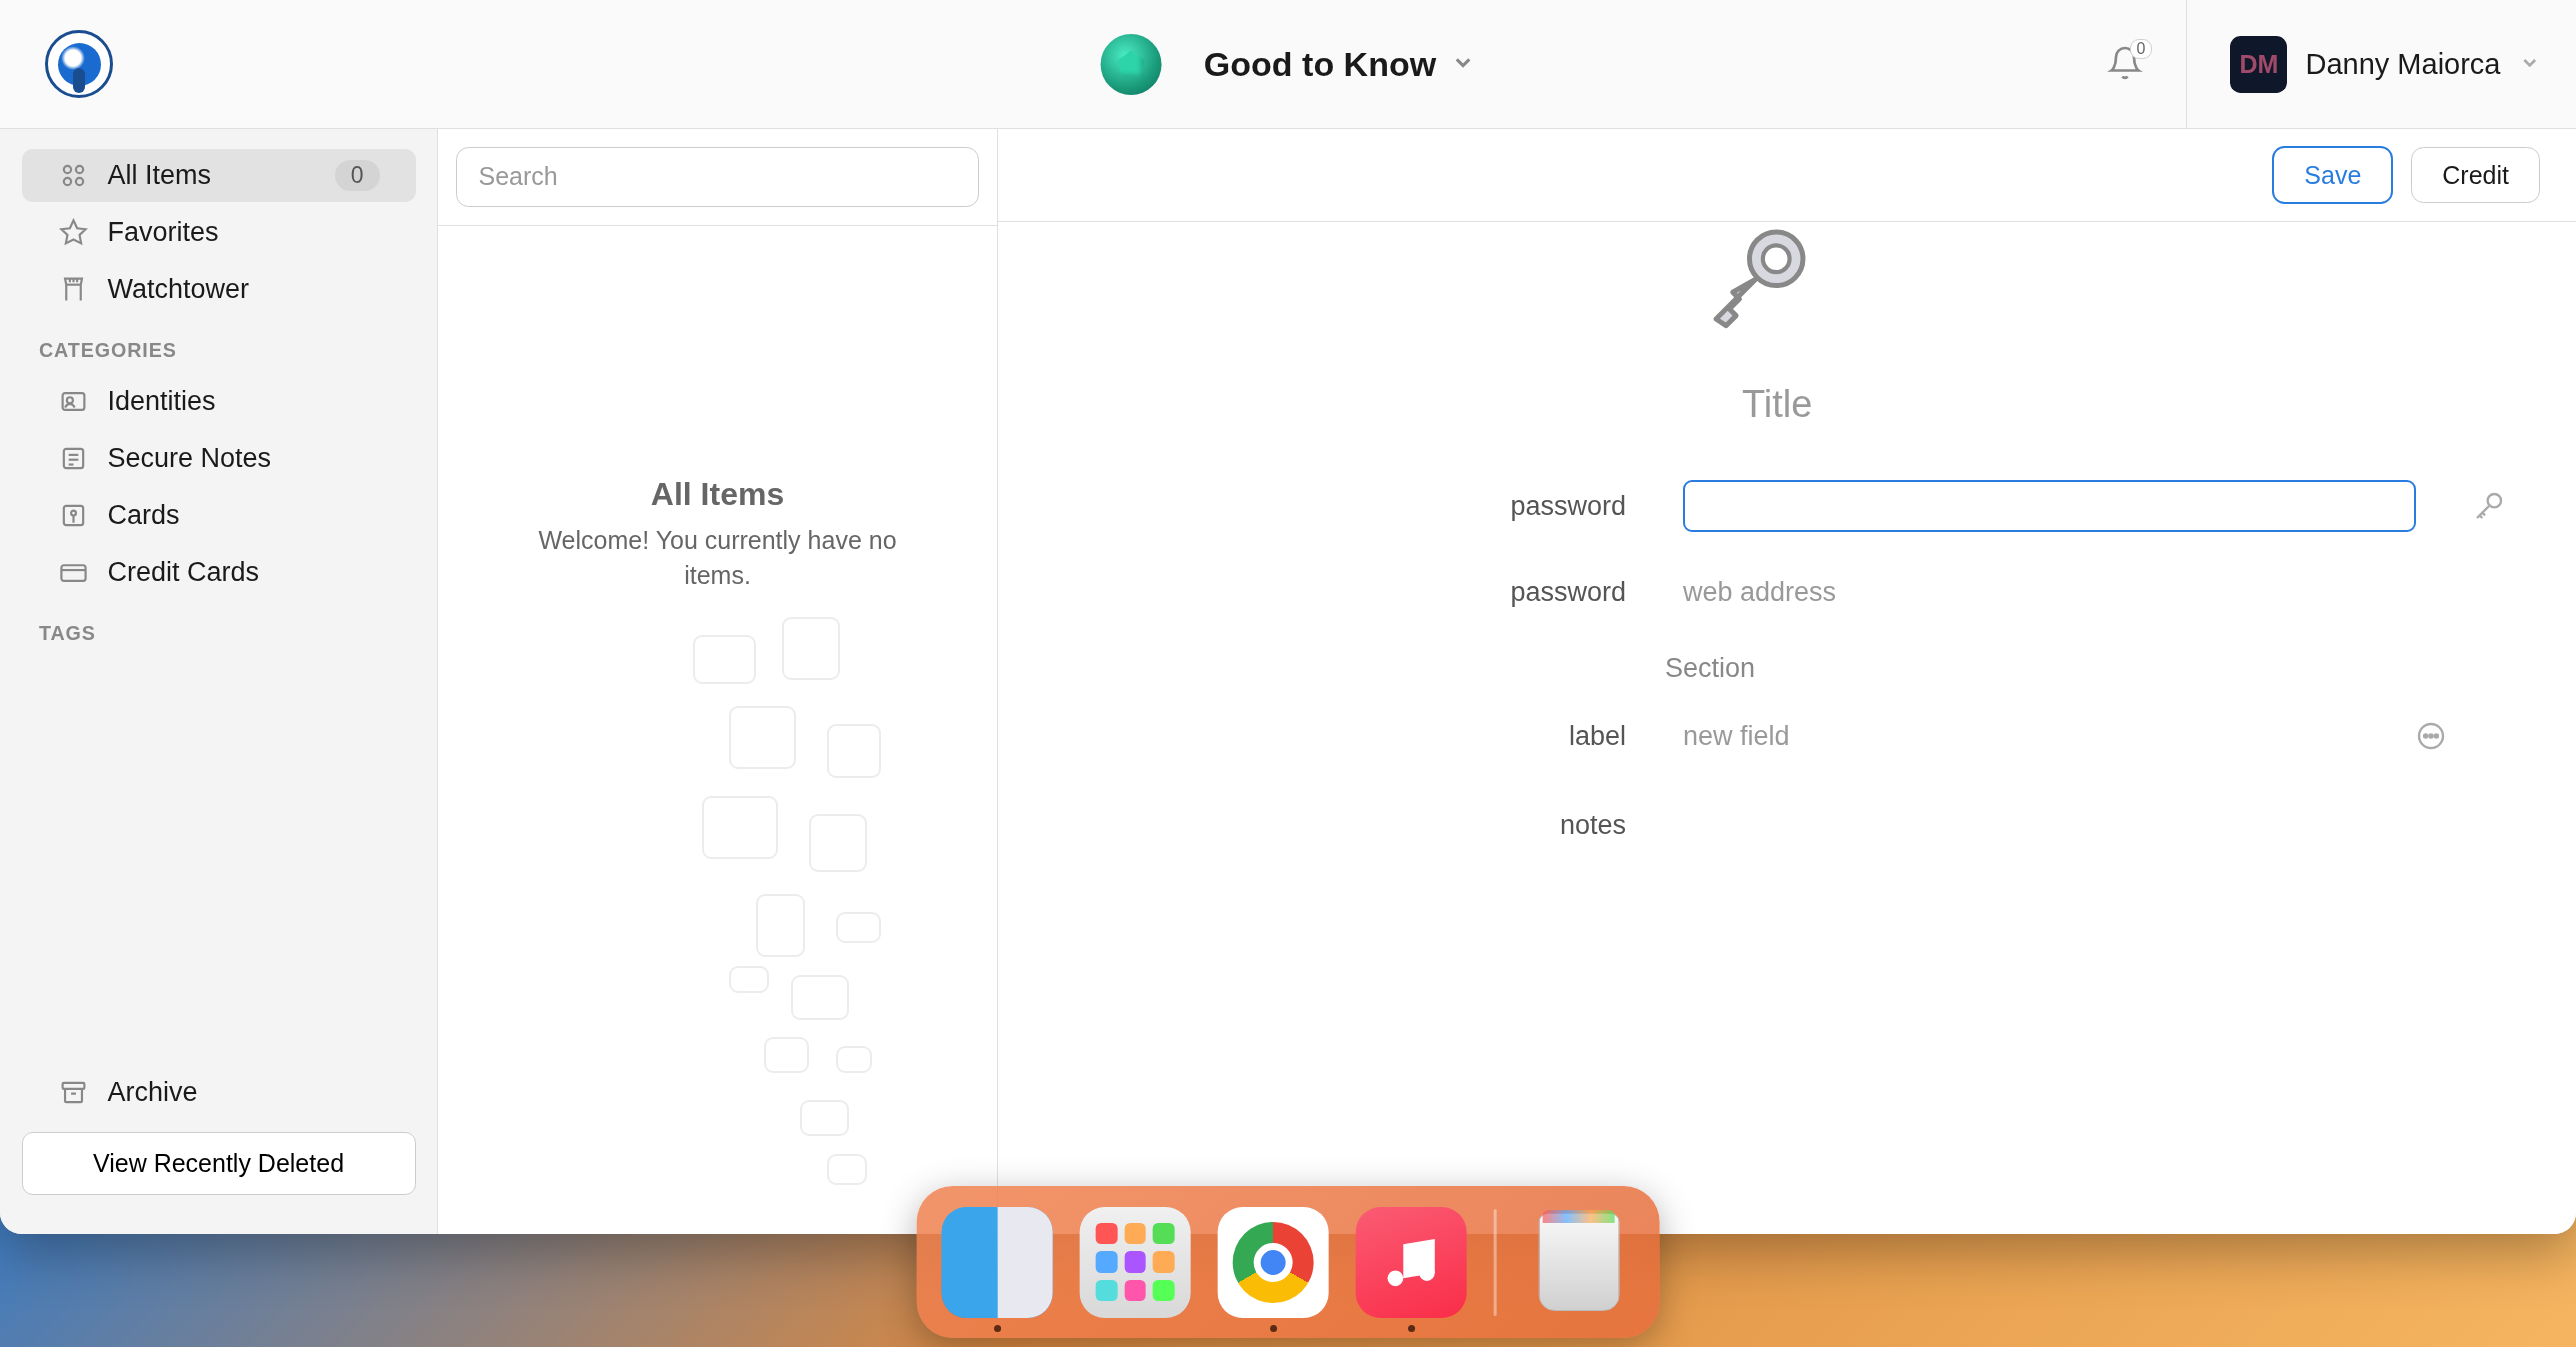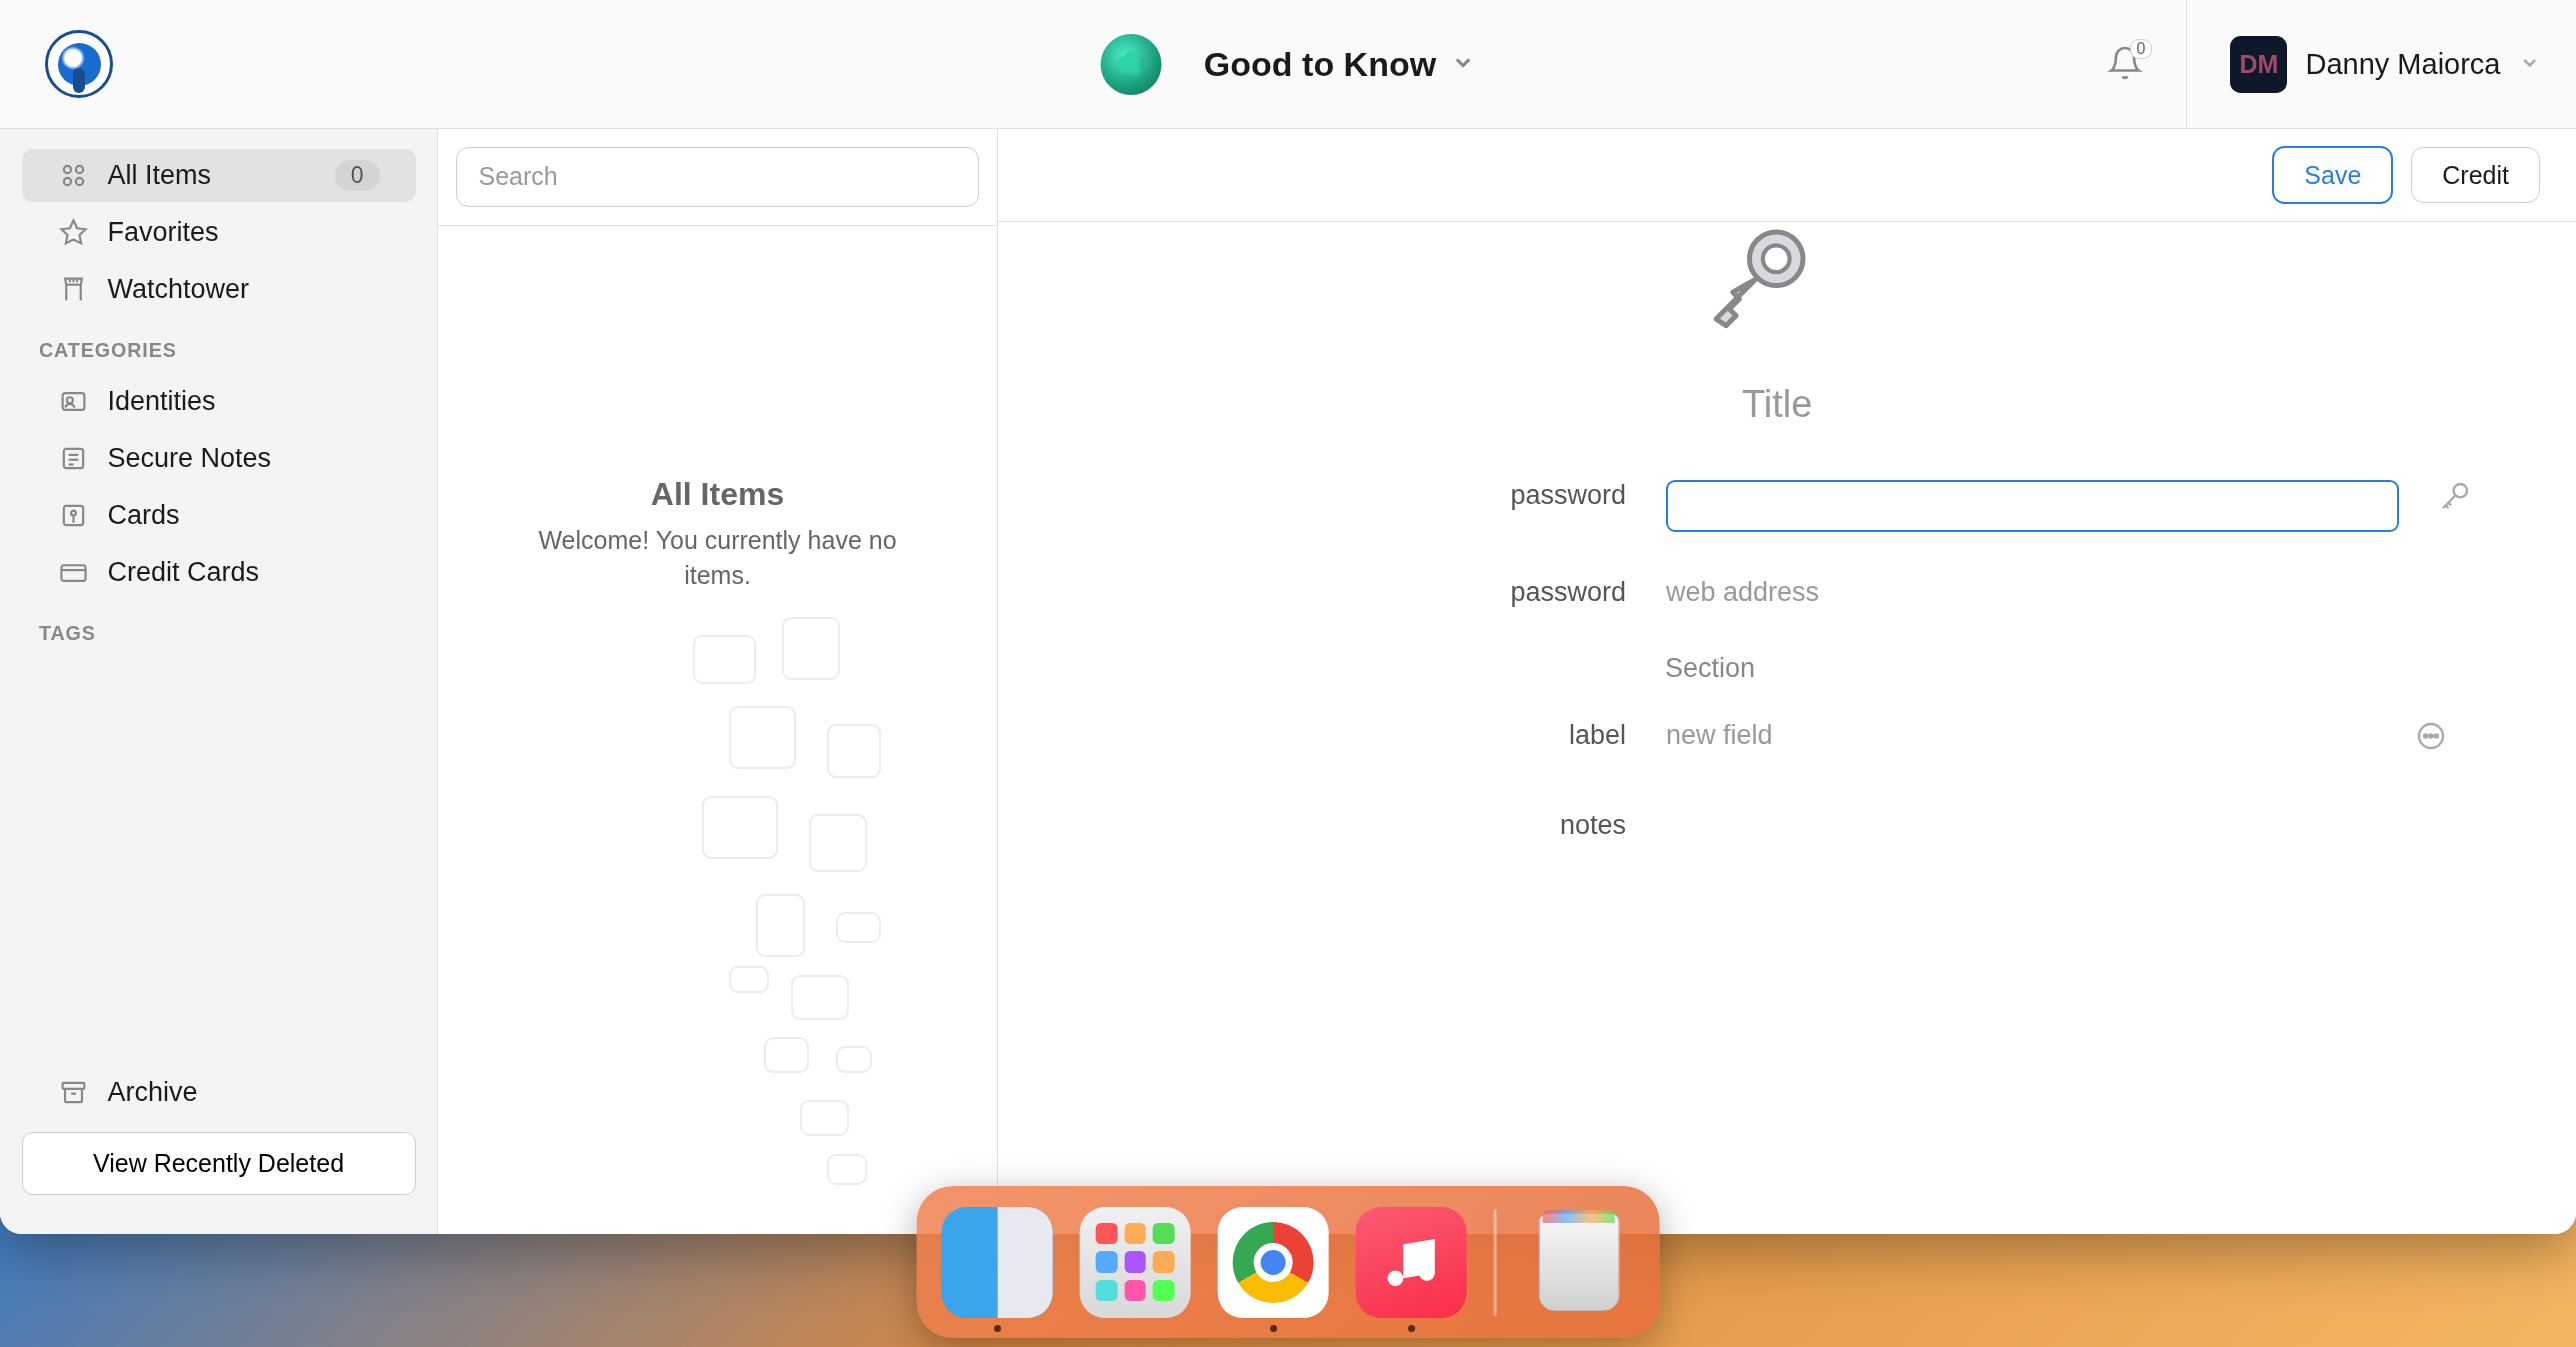--- a/index.html
+++ b/index.html
@@ -239,23 +239,23 @@
 }
 .title-row {
   padding-left: 626px;
   margin-top: 54px;
   margin-bottom: 54px;
 }
 .title-placeholder { font-size: 38px; color: #999; }
 
 .field-row {
   display: flex;
-  align-items: flex-start;
+  align-items: center;
   margin-bottom: 45px;
-  gap: 40px;
+  gap: 57px;
 }
 .field-label {
   width: 510px;
   text-align: right;
   font-size: 27px;
   color: #555;
   flex-shrink: 0;
 }
 .field-value { flex: 1; }
 .pw-input {

